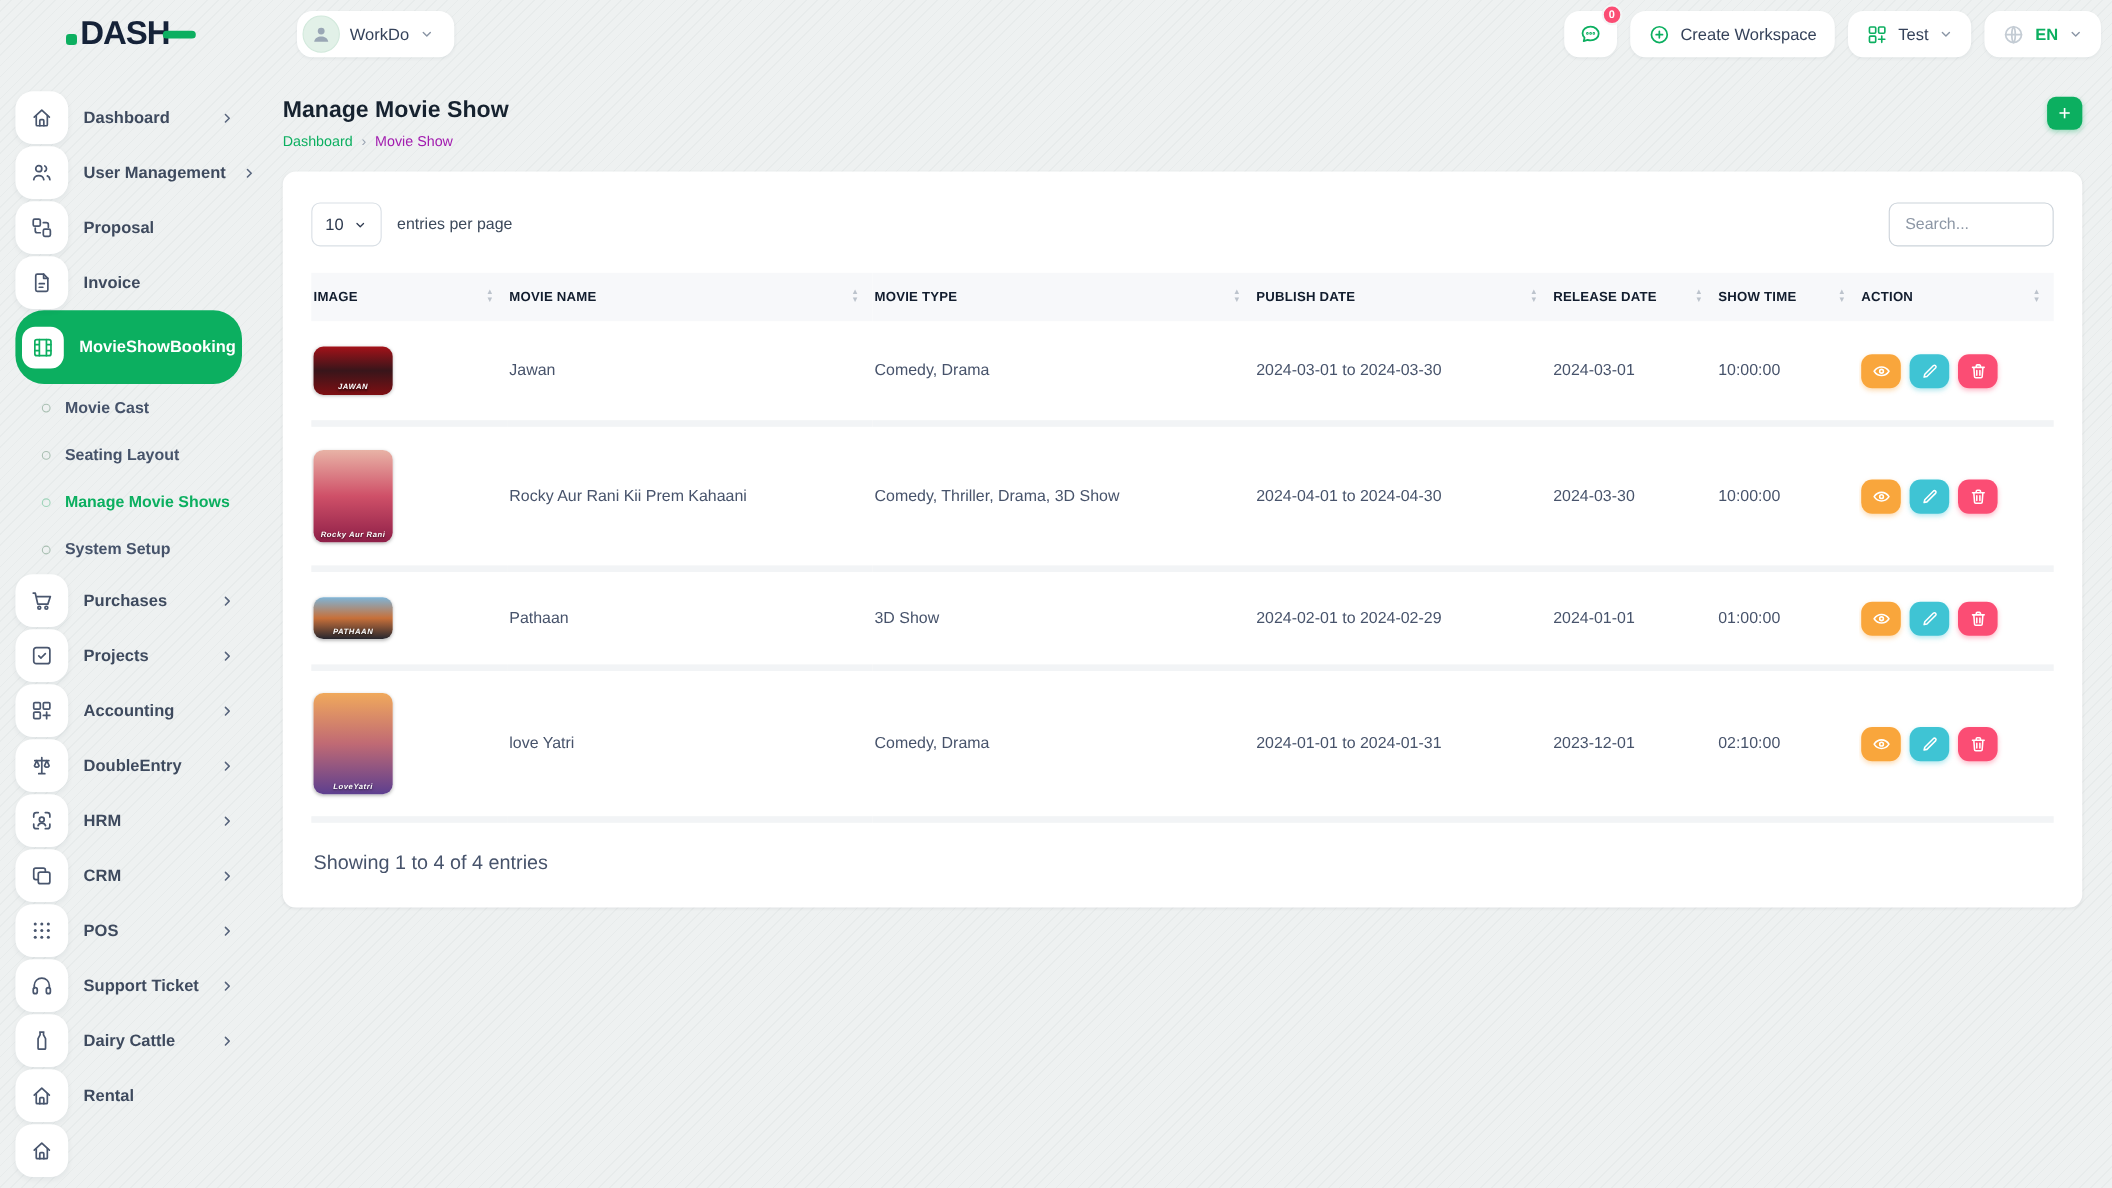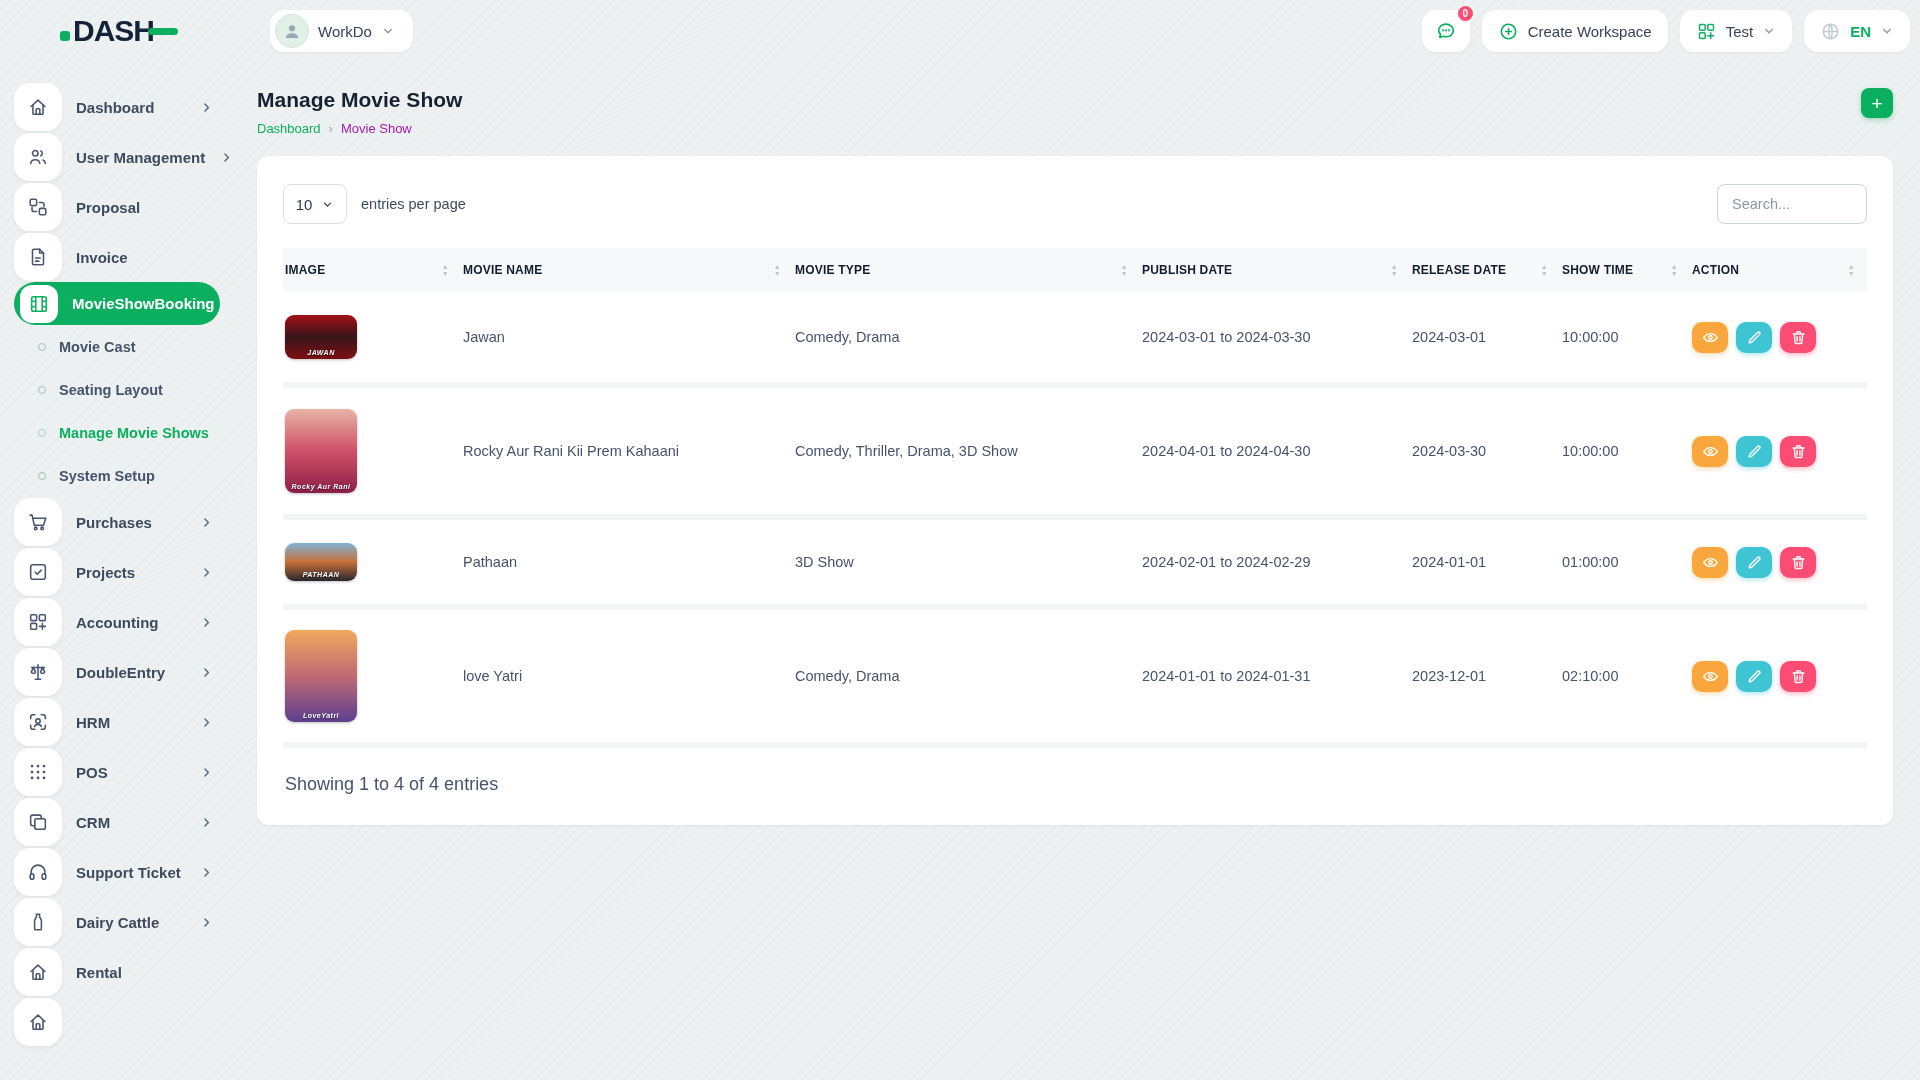--- a/index.html
+++ b/index.html
@@ -36,21 +36,21 @@
 
   
   .sidebar { position:absolute; top:62px; left:0; width:230px; height:1018px; padding:20px 0 0 14px; overflow:hidden; }
   .side-item { height:50px; display:flex; align-items:center; gap:14px; cursor:pointer; }
   .side-ico { width:48px; height:48px; border-radius:16px; background:#fff; box-shadow:0 2px 5px rgba(20,30,50,.05);
               display:flex; align-items:center; justify-content:center; color:#49566e; flex:none; }
   .side-ico svg { width:22px; height:22px; }
   .side-label { font-size:15px; font-weight:600; color:#3e4a5e; flex:1 1 auto; white-space:nowrap; }
   .side-chev { margin-right:16px; color:#56637b; }
   .side-chev svg { width:15px; height:15px; }
-  .side-item.active { background:var(--accent-green); border-radius:26px; margin-right:10px; height:43px; }
+  .side-item.active { background:var(--accent-green); border-radius:26px; margin-right:10px; height:67px; }
   .side-item.active .side-ico { width:38px; height:38px; border-radius:12px; margin-left:6px; box-shadow:none; color:var(--accent-green); }
   .side-item.active .side-label { color:#fff; font-weight:700; }
   .side-item.active .side-chev { color:#fff; margin-right:10px; }
   .sub-item { height:43px; display:flex; align-items:center; gap:13px; padding-left:24px; cursor:pointer; }
   .sub-dot { width:8px; height:8px; border-radius:50%; border:1.5px solid #a9bfb2; flex:none; }
   .sub-label { font-size:14.5px; font-weight:600; color:#46536a; }
   .sub-item.active .sub-dot { border-color:#9fd4ba; }
   .sub-item.active .sub-label { color:var(--accent-green); font-weight:700; }
 
   
@@ -345,50 +345,50 @@
       <span class="side-label">HRM</span>
       <span class="side-chev">
         <svg viewBox="0 0 24 24" fill="none" stroke="currentColor" stroke-width="2.2" stroke-linecap="round" stroke-linejoin="round">
           <path d="M9.5 6.5 15 12l-5.5 5.5"></path>
         </svg>
       </span>
     </div>
     <div class="side-item">
       <span class="side-ico">
         <span>
+          <svg viewBox="0 0 24 24" fill="none" stroke="currentColor" stroke-width="1.7" stroke-linecap="round" stroke-linejoin="round">
+            <rect x="8.5" y="8.5" width="11.5" height="11.5" rx="2"></rect>
+            <path d="M15.5 8.5v-2a2 2 0 0 0-2-2H6a2 2 0 0 0-2 2v7.5a2 2 0 0 0 2 2h2.5"></path>
+          </svg>
+        </span>
+      </span>
+      <span class="side-label">CRM</span>
+      <span class="side-chev">
+        <svg viewBox="0 0 24 24" fill="none" stroke="currentColor" stroke-width="2.2" stroke-linecap="round" stroke-linejoin="round">
+          <path d="M9.5 6.5 15 12l-5.5 5.5"></path>
+        </svg>
+      </span>
+    </div>
+    <div class="side-item">
+      <span class="side-ico">
+        <span>
           <svg viewBox="0 0 24 24" fill="currentColor">
             <circle cx="5.5" cy="5.5" r="1.5"></circle>
             <circle cx="12" cy="5.5" r="1.5"></circle>
             <circle cx="18.5" cy="5.5" r="1.5"></circle>
             <circle cx="5.5" cy="12" r="1.5"></circle>
             <circle cx="12" cy="12" r="1.5"></circle>
             <circle cx="18.5" cy="12" r="1.5"></circle>
             <circle cx="5.5" cy="18.5" r="1.5"></circle>
             <circle cx="12" cy="18.5" r="1.5"></circle>
             <circle cx="18.5" cy="18.5" r="1.5"></circle>
           </svg>
         </span>
       </span>
       <span class="side-label">POS</span>
-      <span class="side-chev">
-        <svg viewBox="0 0 24 24" fill="none" stroke="currentColor" stroke-width="2.2" stroke-linecap="round" stroke-linejoin="round">
-          <path d="M9.5 6.5 15 12l-5.5 5.5"></path>
-        </svg>
-      </span>
-    </div>
-    <div class="side-item">
-      <span class="side-ico">
-        <span>
-          <svg viewBox="0 0 24 24" fill="none" stroke="currentColor" stroke-width="1.7" stroke-linecap="round" stroke-linejoin="round">
-            <rect x="8.5" y="8.5" width="11.5" height="11.5" rx="2"></rect>
-            <path d="M15.5 8.5v-2a2 2 0 0 0-2-2H6a2 2 0 0 0-2 2v7.5a2 2 0 0 0 2 2h2.5"></path>
-          </svg>
-        </span>
-      </span>
-      <span class="side-label">CRM</span>
       <span class="side-chev">
         <svg viewBox="0 0 24 24" fill="none" stroke="currentColor" stroke-width="2.2" stroke-linecap="round" stroke-linejoin="round">
           <path d="M9.5 6.5 15 12l-5.5 5.5"></path>
         </svg>
       </span>
     </div>
     <div class="side-item">
       <span class="side-ico">
         <span>
           <svg viewBox="0 0 24 24" fill="none" stroke="currentColor" stroke-width="1.7" stroke-linecap="round" stroke-linejoin="round">

